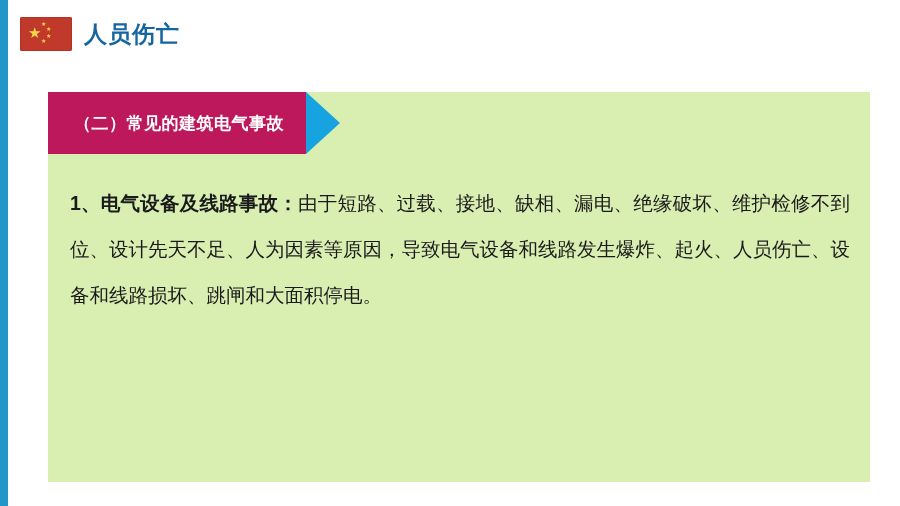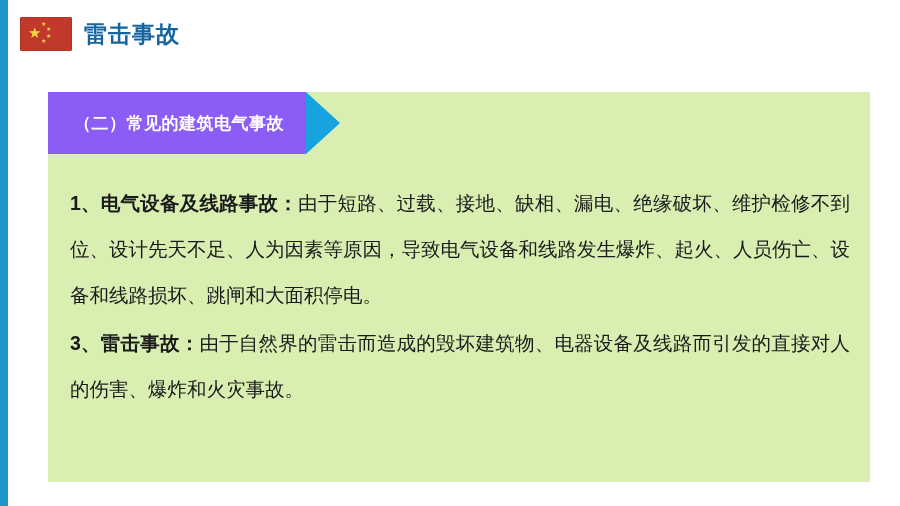--- a/index.html
+++ b/index.html
@@ -81,21 +81,21 @@
   
   .banner-wrap {
     position: absolute;
     left: 48px;
     top: 92px;
     height: 62px;
     display: flex;
     align-items: stretch;
   }
   .banner {
-    background: #8b5cf6;
+    background: #be185d;
     display: flex;
     align-items: center;
     padding: 0 22px 0 26px;
     height: 62px;
   }
   .banner-text {
     color: #ffffff;
     font-size: 17px;
     font-weight: bold;
     letter-spacing: 0.5px;
@@ -136,30 +136,29 @@
   <div class="left-bar"></div>
 
   <div class="header">
     <div class="flag">
       <span class="star-big">★</span>
       <span class="star-s1">★</span>
       <span class="star-s2">★</span>
       <span class="star-s3">★</span>
       <span class="star-s4">★</span>
     </div>
-    <div class="header-title">雷击事故</div>
+    <div class="header-title">人员伤亡</div>
   </div>
 
   <div class="content-panel"></div>
 
   <div class="banner-wrap">
     <div class="banner">
       <span class="banner-text">（二）常见的建筑电气事故</span>
     </div>
     <div class="banner-arrow"></div>
   </div>
 
   <div class="body-text">
     <p class="para"><span class="lead">1、电气设备及线路事故：</span><span>由于短路、过载、接地、缺相、漏电、绝缘破坏、维护检修不到位、设计先天不足、人为因素等原因，导致电气设备和线路发生爆炸、起火、人员伤亡、设备和线路损坏、跳闸和大面积停电。</span></p>
-    <p class="para"><span class="lead">3、雷击事故：</span><span>由于自然界的雷击而造成的毁坏建筑物、电器设备及线路而引发的直接对人的伤害、爆炸和火灾事故。</span></p>
   </div>
 
 </div>
 
 </body></html>

